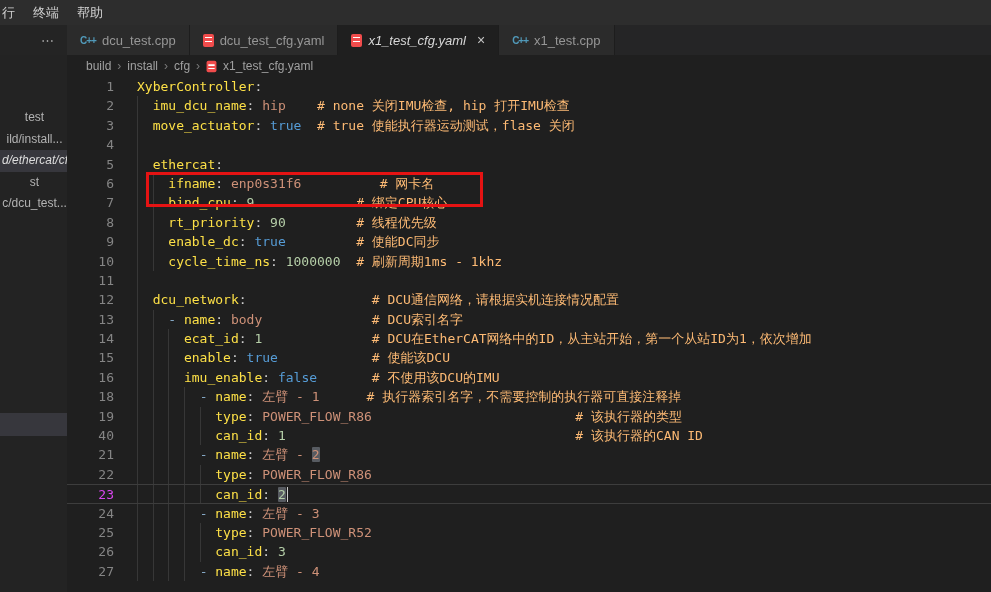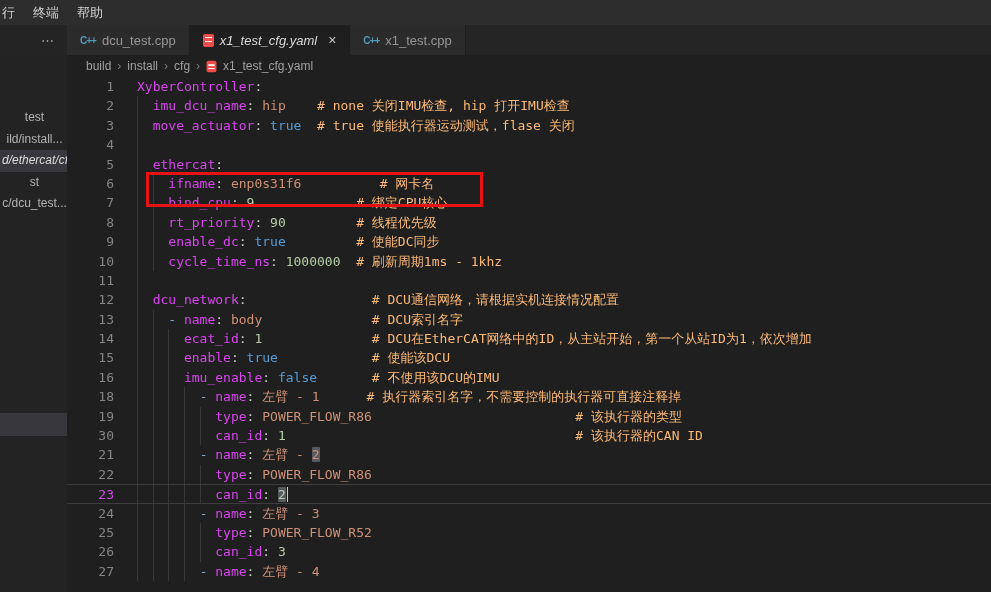--- a/index.html
+++ b/index.html
@@ -49,21 +49,21 @@
   #editor { flex:1 1 auto; position:relative; background:#1f1f1f; overflow:hidden;
     font-family:"DejaVu Sans Mono", monospace; font-size:13px; line-height:19.4px; }
   .ln-row { display:flex; height:19.4px; box-sizing:border-box; }
   .ln-row.current { border-top:1px solid #3d3d3d; border-bottom:1px solid #3d3d3d; }
   .ln-num { flex:none; width:63px; box-sizing:border-box; padding-right:16px;
     text-align:right; color:#858585; }
   .current .ln-num { color:#d946ef; }
   .ln-text { position:relative; white-space:pre; padding-left:7px; color:#d4d4d4; flex:1 1 auto; }
   .guide { position:absolute; top:0; bottom:0; width:1px; background:#373737; }
   .tk-p { color:#cfcfcf; }
-  .tk-k { color:#d946ef; }
+  .tk-k { color:#fde047; }
   .tk-s { color:#ce9178; }
   .tk-n { color:#b5cea8; }
   .tk-b { color:#569cd6; }
   .tk-c { color:#fdba74; }
   .tk-d { color:#84a7c4; }
   .tk-hl { background:#575b61; border-radius:1px; }
   .cursor { display:inline-block; width:1.5px; height:15px; background:#cccccc;
     vertical-align:text-bottom; margin-left:1px; }
   
   #annotation-box { position:absolute; left:146px; top:172px; width:331px; height:29px;
@@ -93,20 +93,24 @@
       </div>
     <div class="strip-hl-row"></div>
   </div>
 
   <div id="main">
 
     <div id="tabbar">
       <div class="tab">
         <span class="ficon cpp-ficon">C++</span>
         <span>dcu_test.cpp</span>
+      </div>
+      <div class="tab">
+        <span class="ficon yaml-ficon"></span>
+        <span>dcu_test_cfg.yaml</span>
       </div>
       <div class="tab active">
         <span class="ficon yaml-ficon"></span>
         <span>x1_test_cfg.yaml</span>
         <span class="tab-close">×</span>
       </div>
       <div class="tab">
         <span class="ficon cpp-ficon">C++</span>
         <span>x1_test.cpp</span>
       </div>
@@ -191,21 +195,21 @@
           </div>
           <div class="ln-row">
             <span class="ln-num">18</span>
             <span class="ln-text"><i class="guide" style="left:calc(7px + 0ch)"></i><i class="guide" style="left:calc(7px + 2ch)"></i><i class="guide" style="left:calc(7px + 4ch)"></i><i class="guide" style="left:calc(7px + 6ch)"></i><span class="tk-p">        </span><span class="tk-d">- </span><span class="tk-k">name</span><span class="tk-p">: </span><span class="tk-s">左臂 - 1</span><span class="tk-p">      </span><span class="tk-c"># 执行器索引名字，不需要控制的执行器可直接注释掉</span></span>
           </div>
           <div class="ln-row">
             <span class="ln-num">19</span>
             <span class="ln-text"><i class="guide" style="left:calc(7px + 0ch)"></i><i class="guide" style="left:calc(7px + 2ch)"></i><i class="guide" style="left:calc(7px + 4ch)"></i><i class="guide" style="left:calc(7px + 6ch)"></i><i class="guide" style="left:calc(7px + 8ch)"></i><span class="tk-p">          </span><span class="tk-k">type</span><span class="tk-p">: </span><span class="tk-s">POWER_FLOW_R86</span><span class="tk-p">                          </span><span class="tk-c"># 该执行器的类型</span></span>
           </div>
           <div class="ln-row">
-            <span class="ln-num">30</span>
+            <span class="ln-num">40</span>
             <span class="ln-text"><i class="guide" style="left:calc(7px + 0ch)"></i><i class="guide" style="left:calc(7px + 2ch)"></i><i class="guide" style="left:calc(7px + 4ch)"></i><i class="guide" style="left:calc(7px + 6ch)"></i><i class="guide" style="left:calc(7px + 8ch)"></i><span class="tk-p">          </span><span class="tk-k">can_id</span><span class="tk-p">: </span><span class="tk-n">1</span><span class="tk-p">                                     </span><span class="tk-c"># 该执行器的CAN ID</span></span>
           </div>
           <div class="ln-row">
             <span class="ln-num">21</span>
             <span class="ln-text"><i class="guide" style="left:calc(7px + 0ch)"></i><i class="guide" style="left:calc(7px + 2ch)"></i><i class="guide" style="left:calc(7px + 4ch)"></i><i class="guide" style="left:calc(7px + 6ch)"></i><span class="tk-p">        </span><span class="tk-d">- </span><span class="tk-k">name</span><span class="tk-p">: </span><span class="tk-s">左臂 - </span><span class="tk-s tk-hl">2</span></span>
           </div>
           <div class="ln-row">
             <span class="ln-num">22</span>
             <span class="ln-text"><i class="guide" style="left:calc(7px + 0ch)"></i><i class="guide" style="left:calc(7px + 2ch)"></i><i class="guide" style="left:calc(7px + 4ch)"></i><i class="guide" style="left:calc(7px + 6ch)"></i><i class="guide" style="left:calc(7px + 8ch)"></i><span class="tk-p">          </span><span class="tk-k">type</span><span class="tk-p">: </span><span class="tk-s">POWER_FLOW_R86</span></span>
           </div>

